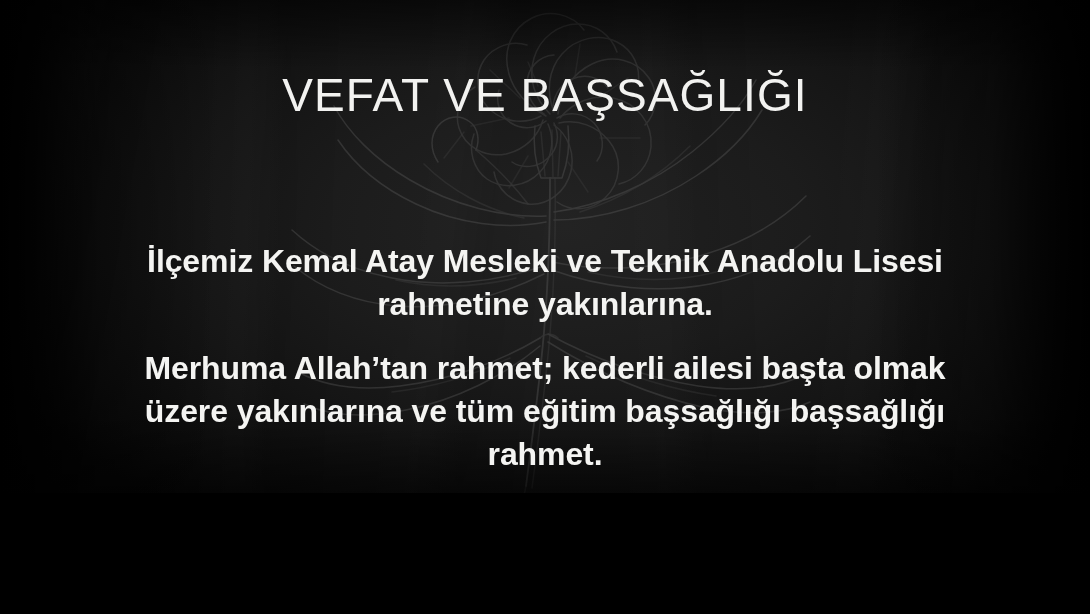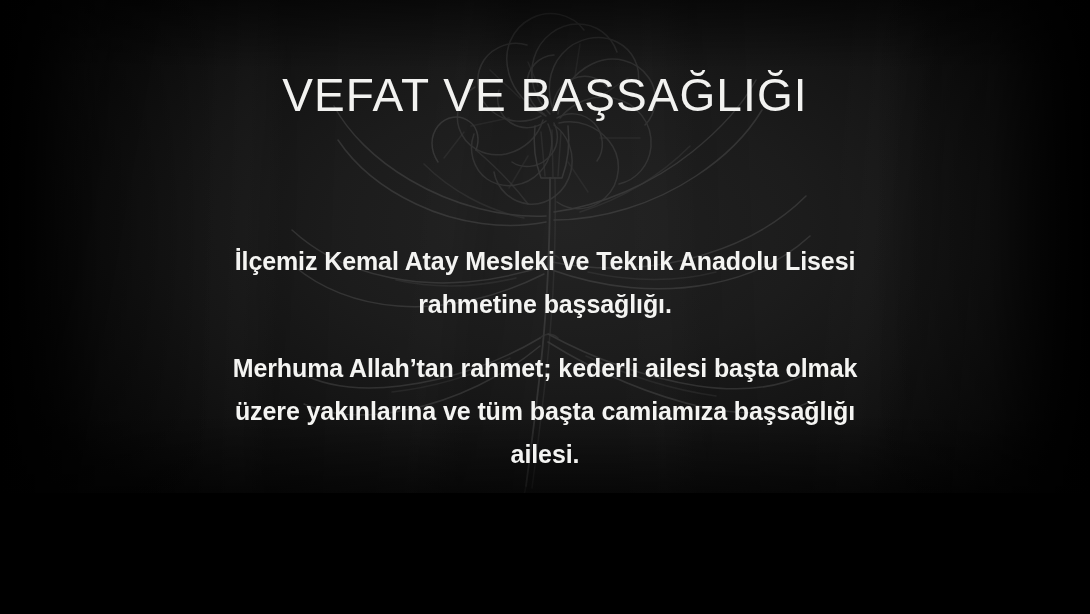--- a/index.html
+++ b/index.html
@@ -76,21 +76,21 @@
     white-space: nowrap;
   }
 
   .body-block {
     position: absolute;
     top: 240px;
     left: 60px;
     width: 970px;
     text-align: center;
     color: #f4f4f2;
-    font-size: 25px;
+    font-size: 32px;
     font-weight: 700;
     line-height: 43px;
     letter-spacing: -0.1px;
   }
   .para + .para { margin-top: 21px; }
   .para p { margin: 0; }
 </style>
 </head>
 <body>
 
@@ -173,22 +173,22 @@
     </svg>
   </div>
 
   <div class="bg-vignette"></div>
 
   <h1 class="title">VEFAT VE BAŞSAĞLIĞI</h1>
 
   <div class="body-block">
     <div class="para">
       <p>İlçemiz Kemal Atay Mesleki ve Teknik Anadolu Lisesi</p>
-      <p>rahmetine başsağlığı.</p>
+      <p>rahmetine yakınlarına.</p>
     </div>
     <div class="para">
       <p>Merhuma Allah’tan rahmet; kederli ailesi başta olmak</p>
-      <p>üzere yakınlarına ve tüm başta camiamıza başsağlığı</p>
-      <p>ailesi.</p>
+      <p>üzere yakınlarına ve tüm eğitim başsağlığı başsağlığı</p>
+      <p>rahmet.</p>
     </div>
   </div>
 
 </div>
 
 </body></html>

